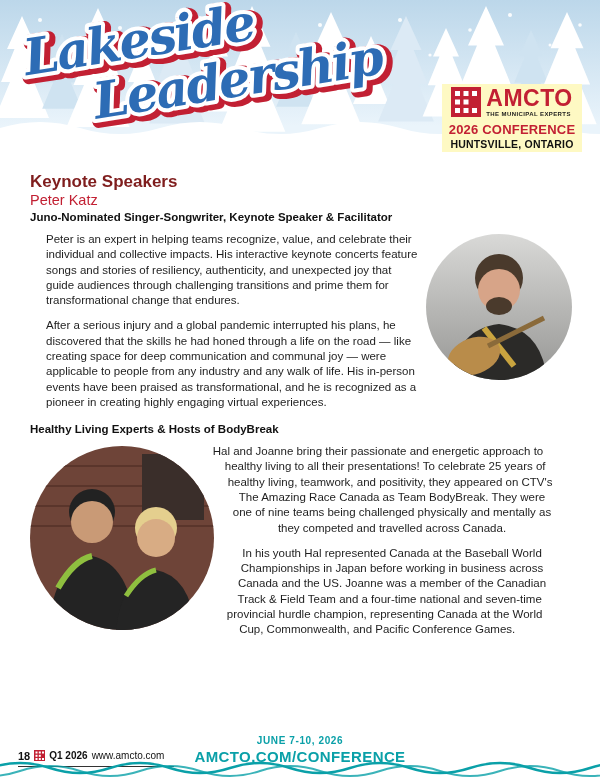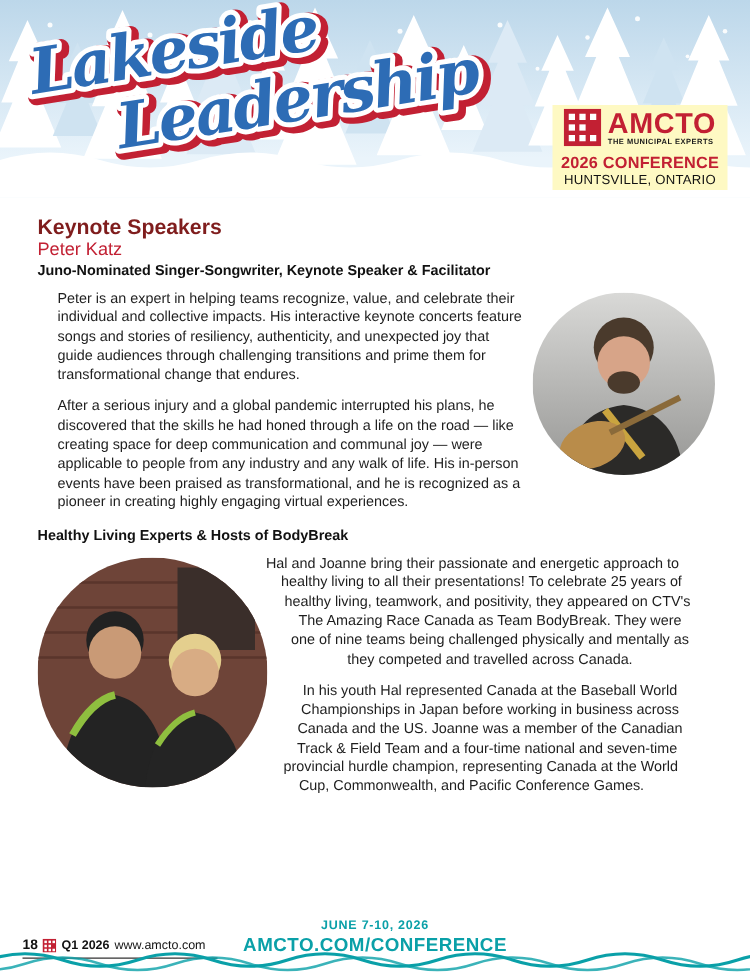--- a/index.html
+++ b/index.html
@@ -13,37 +13,37 @@
   .lk-red   { font:italic 700 50px "DejaVu Serif", serif; letter-spacing:-2px; fill:#c22033; stroke:#c22033; stroke-width:13; stroke-linejoin:round; }
   .lk-white { font:italic 700 50px "DejaVu Serif", serif; letter-spacing:-2px; fill:#ffffff; stroke:#ffffff; stroke-width:8;  stroke-linejoin:round; }
   .lk-fill  { font:italic 700 50px "DejaVu Serif", serif; letter-spacing:-2px; fill:#2d6cb5; }
 
   .amcto-block { position:absolute; top:84px; right:18px; width:140px; background:#fef9c3; padding:3px 4px 2px; text-align:center; }
   .amcto-row { display:flex; align-items:center; justify-content:center; gap:5px; }
   .amcto-stack { text-align:left; }
   .amcto-name { color:#c22033; font-weight:bold; font-size:23px; line-height:1; letter-spacing:0.5px; }
   .amcto-tagline { font-size:6px; font-weight:bold; letter-spacing:0.4px; color:#1a1a1a; margin-top:1px; }
   .amcto-conf { color:#c22033; font-weight:bold; font-size:13px; margin-top:5px; letter-spacing:0.2px;text-align:center; }
-  .amcto-loc { color:#111; font-weight:normal; font-size:10.5px; margin-top:1px; letter-spacing:0.2px; }
+  .amcto-loc { color:#111; font-weight:bold; font-size:10.5px; margin-top:1px; letter-spacing:0.2px; }
 
   
   .content { padding:8px 28px 0 30px; }
   h1.keynote { font-size:17px; font-weight:bold; color:#7f1d1d; margin:6px 0 0; }
   .speaker-name { color:#c22033; font-weight:normal; font-size:14.5px; margin-top:0; }
   .speaker-title { font-weight:bold; font-size:11.5px; margin:3px 0 9px; color:#111; }
   .speaker-body { display:flow-root; }
   .speaker-body p { font-size:11.5px; line-height:1.33; margin:0 16px 10px; }
   .photo { border-radius:50%; overflow:hidden; }
   .photo svg { display:block; }
   .photo-right { float:right; width:146px; height:146px; shape-outside:circle(50%); shape-margin:10px; margin:2px 0 8px 12px; }
   .photo-left  { float:left; width:184px; height:184px; shape-outside:circle(50%); shape-margin:10px; margin:2px 14px 6px 0; }
   .hal-body p { text-align:center; }
 
   
-  .footer-left { position:absolute; left:18px; bottom:12px; display:flex; align-items:center; gap:4px;
+  .footer-left { position:absolute; left:18px; bottom:12px; display:flex; align-items:flex-start; gap:4px;
                  border-bottom:1px solid #333; padding-bottom:4px; padding-right:10px; }
   .page-number { font-weight:bold; font-size:11px; color:#111; }
   .issue { font-weight:bold; font-size:10px; color:#111; }
   .website { font-size:10px; color:#111; }
   .footer-center { position:absolute; left:0; right:0; bottom:14px; text-align:center; color:#0aa0a8;margin-top:12px; }
   .event-date { font-weight:bold; font-size:10px; letter-spacing:0.6px; }
   .event-url { font-weight:bold; font-size:15px; letter-spacing:0.4px; margin-top:2px; }
   .waves { position:absolute; left:0; bottom:0; width:600px; height:24px; }
 </style>
 </head>

